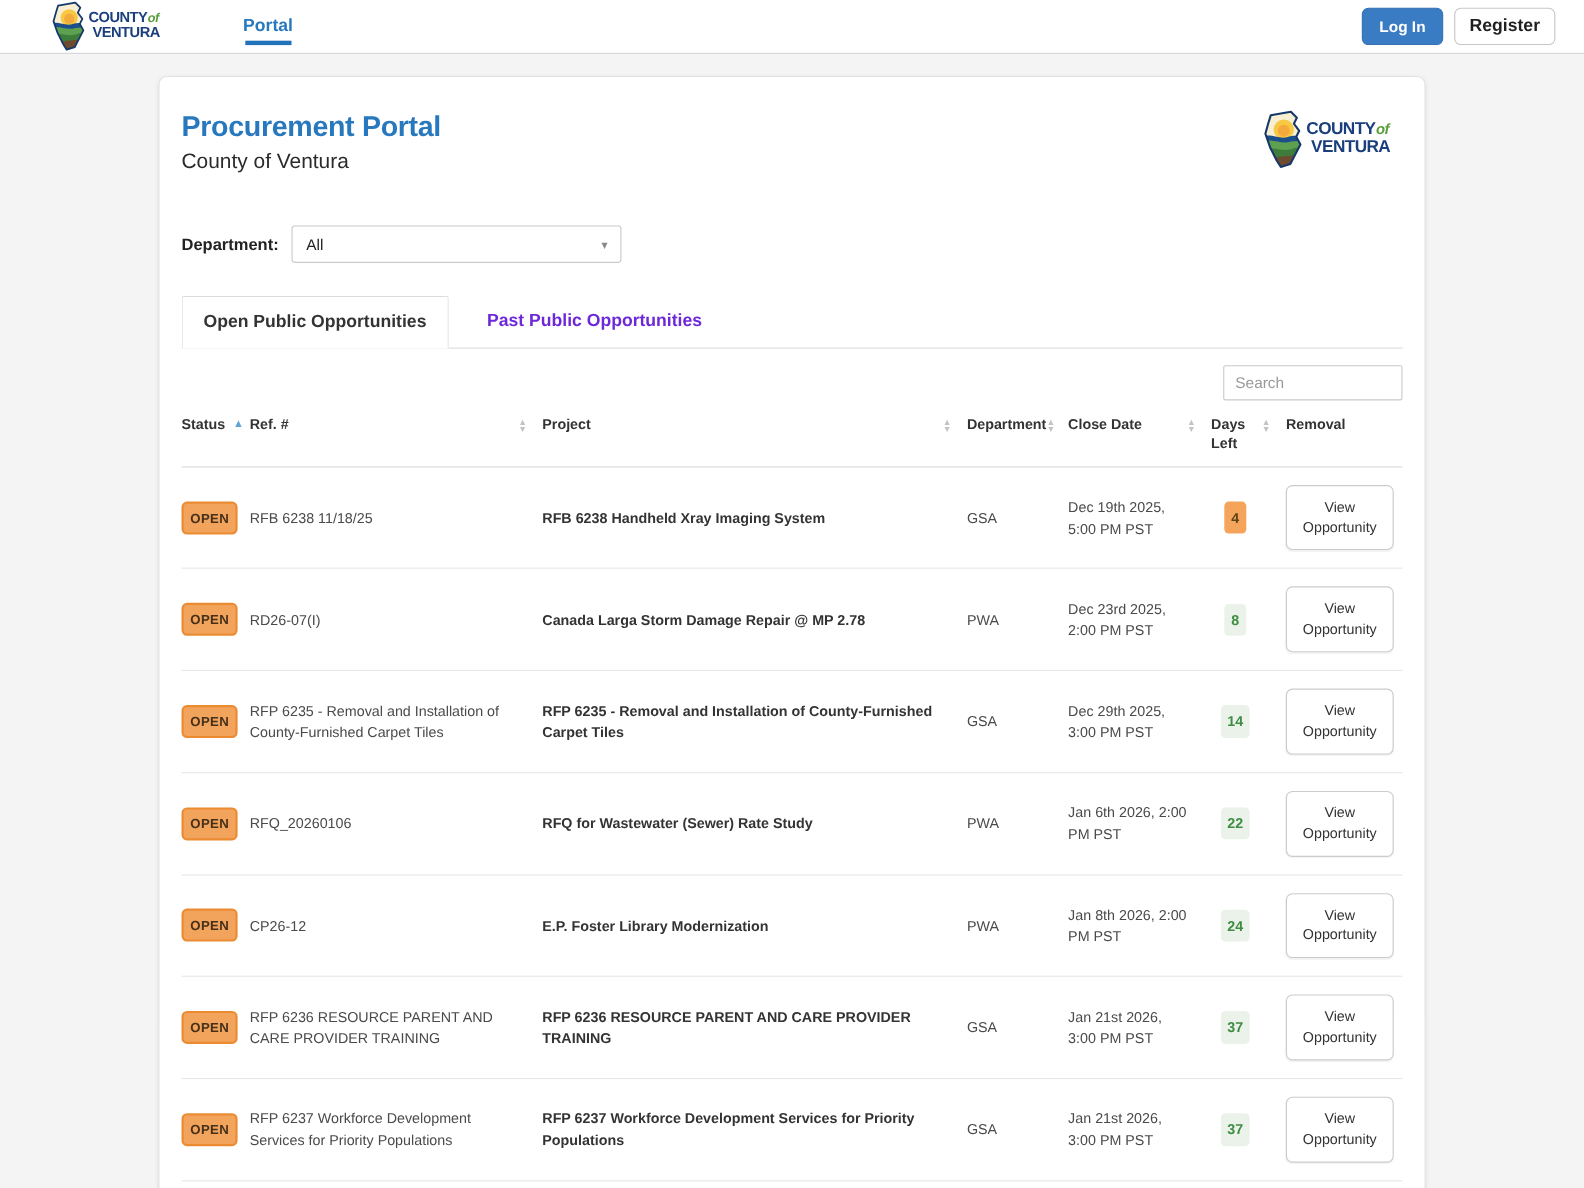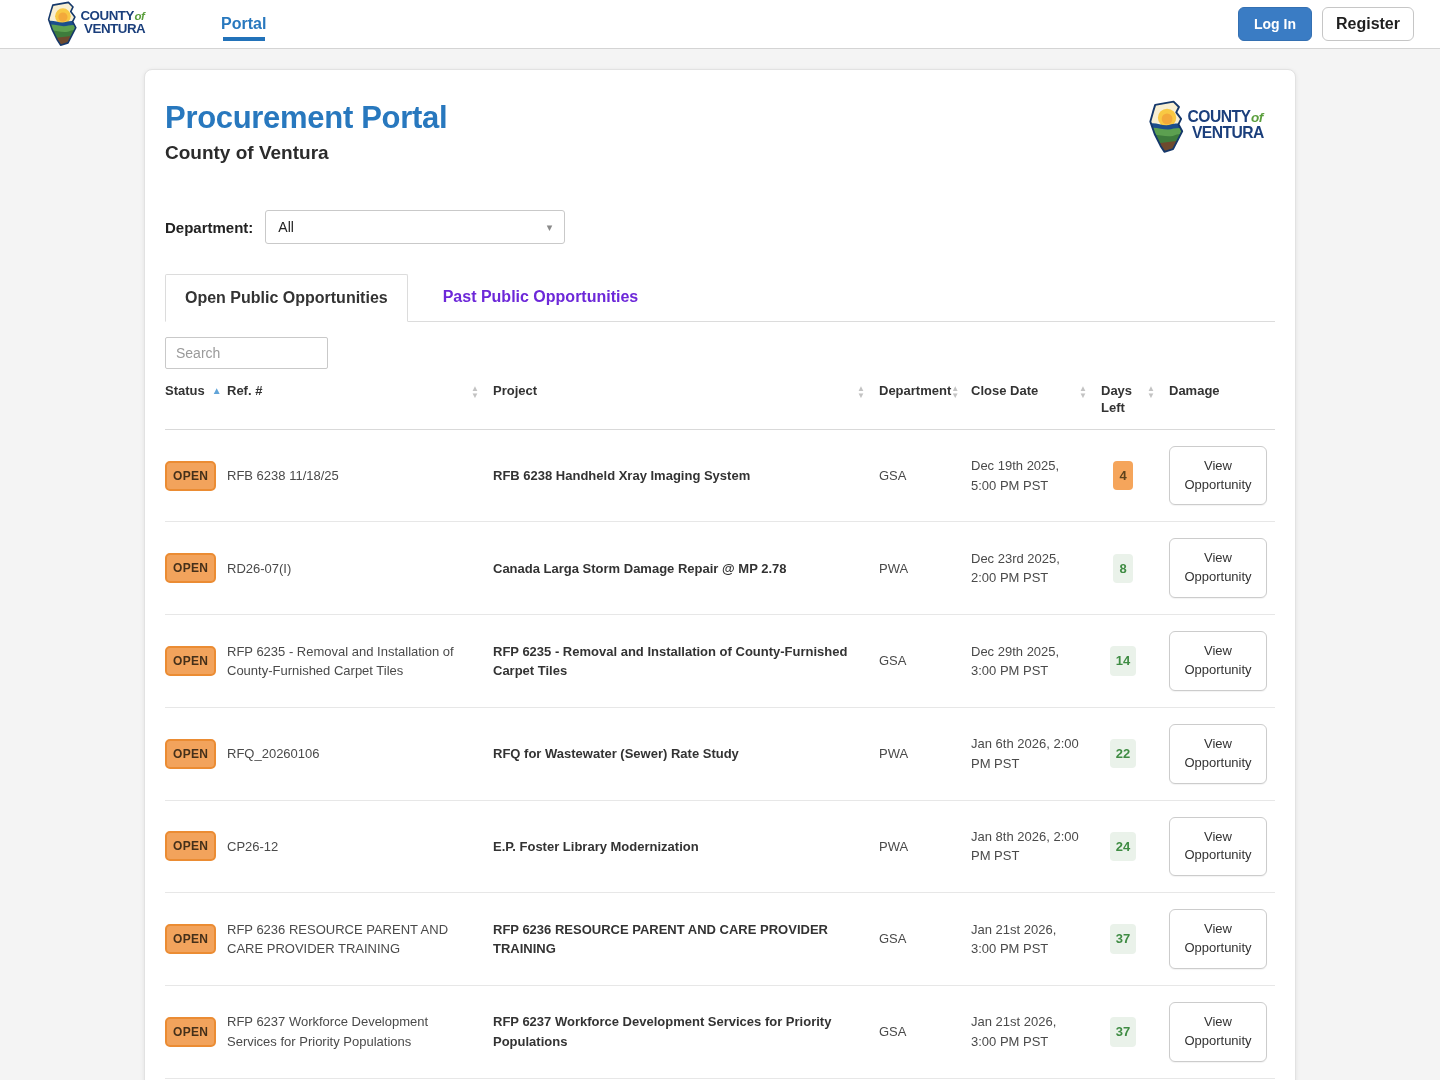--- a/index.html
+++ b/index.html
@@ -42,42 +42,42 @@
   }
 
   
   .card {
     width: 1152px; margin: 20px auto 0;
     background: #fff; border: 1px solid #e2e2e2; border-radius: 8px;
     box-shadow: 0 1px 4px rgba(0,0,0,.08);
     padding: 26px 20px 22px;
   }
   .card-header { display: flex; justify-content: space-between; align-items: flex-start; padding: 4px 0 16px; }
-  .page-title { color: #2878be; font-size: 31px; font-weight: bold; margin: 0 0 6px; letter-spacing: -.3px; }
-  .page-subtitle { color: #2b2b2b; font-size: 19px; font-weight: bold; }
+  .page-title { color: #2878be; font-size: 26px; font-weight: bold; margin: 0 0 6px; letter-spacing: -.3px; }
+  .page-subtitle { color: #2b2b2b; font-size: 19px; font-weight: normal; }
 
   .dept-row { display: flex; align-items: center; gap: 12px; margin: 30px 0 0; text-align: right; }
   .dept-label { font-size: 15px; font-weight: bold; color: #222; }
   .dept-select {
     width: 300px; border: 1px solid #c9c9c9; border-radius: 3px;
     padding: 8px 12px; font-size: 14px; color: #222; background: #fff;
     display: flex; align-items: center; justify-content: space-between; cursor: pointer;
   }
   .caret { color: #8a8a8a; font-size: 11px; }
 
   .tabs { display: flex; border-bottom: 1px solid #dcdcdc; margin-top: 30px; }
   .tab { padding: 14px 19px; font-size: 16px; font-weight: bold; cursor: pointer; }
   .tab.active {
     color: #333; background: #fff;
     border: 1px solid #dcdcdc; border-bottom: 1px solid #fff;
     margin-bottom: -1px; border-radius: 2px 2px 0 0;
   }
   .tab.inactive { color: #6d28d9; margin-left: 16px; }
 
-  .search-row { display: flex; justify-content: flex-start; margin: 15px 0 6px; }
+  .search-row { display: flex; justify-content: flex-end; margin: 15px 0 6px; }
   .search-input {
     width: 163px; padding: 7px 10px; border: 1px solid #c9c9c9; border-radius: 2px;
     font-size: 14px; font-family: "Liberation Sans", sans-serif; color: #333;
   }
   .search-input::placeholder { color: #9a9a9a; }
 
   
   .grid-cols {
     display: grid;
     grid-template-columns: 62px 266px 386px 92px 130px 68px 1fr;
@@ -233,21 +233,21 @@
           </span>
       </div>
       <div class="th th-days">
         <span class="lbl">Days Left</span>
         <span class="sort-both">
             <span>▲</span>
             <span>▼</span>
           </span>
       </div>
       <div class="th">
-        <span class="lbl">Damage</span>
+        <span class="lbl">Removal</span>
       </div>
     </div>
     <div>
   <div class="row grid-cols">
     <div class="cell">
       <span class="status-badge">OPEN</span>
     </div>
     <div class="cell">RFB 6238 11/18/25</div>
     <div class="cell project-cell">RFB 6238 Handheld Xray Imaging System</div>
     <div class="cell">GSA</div>

